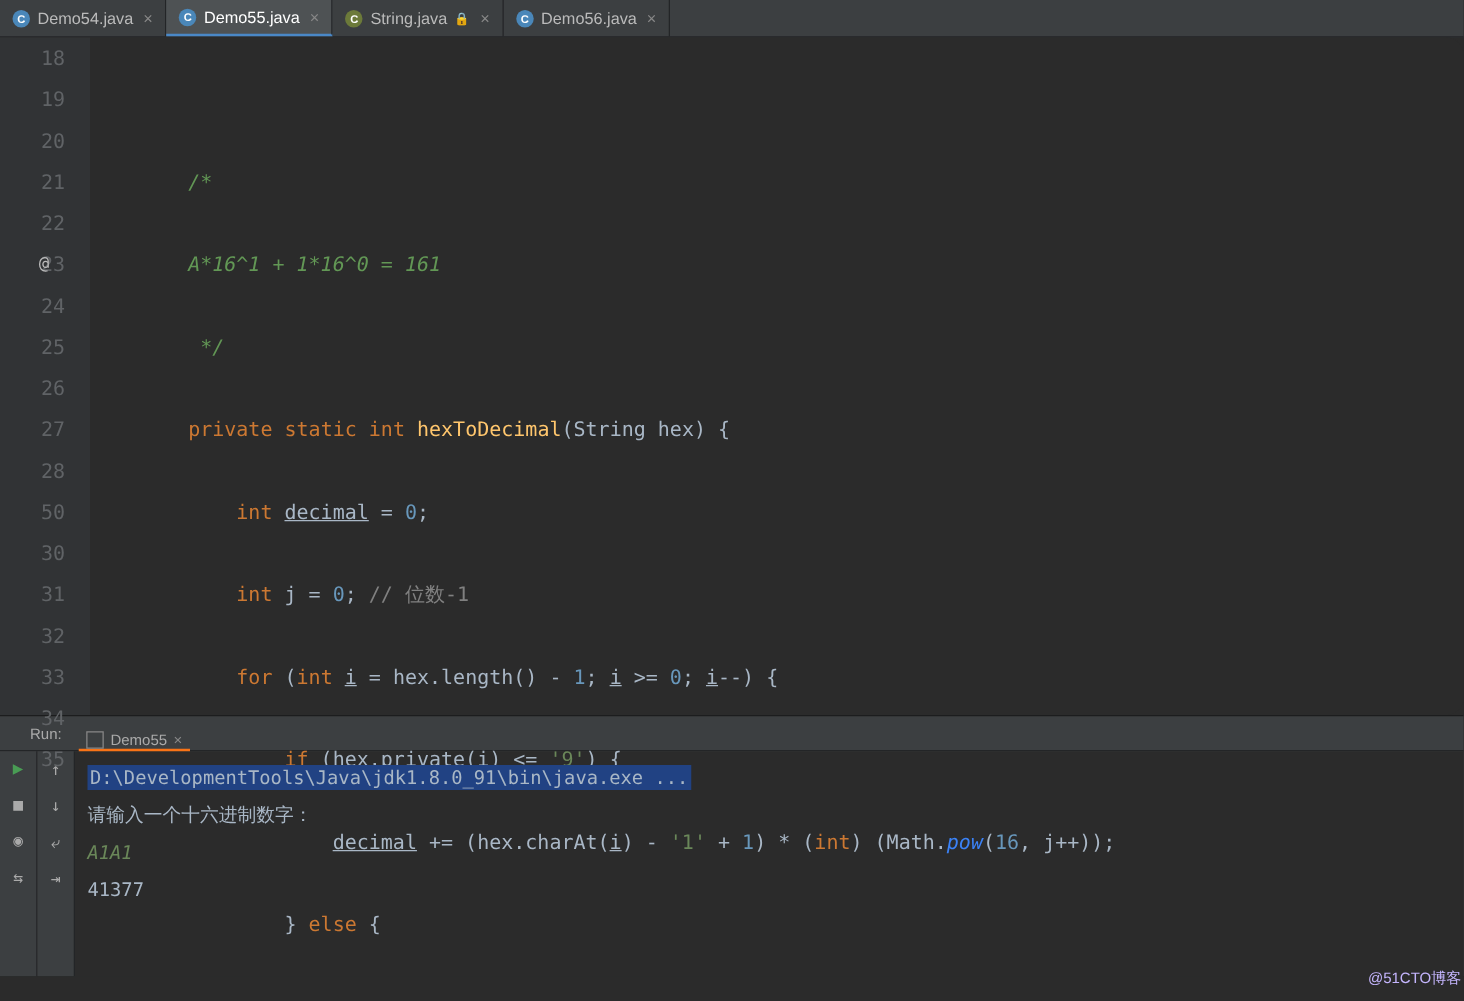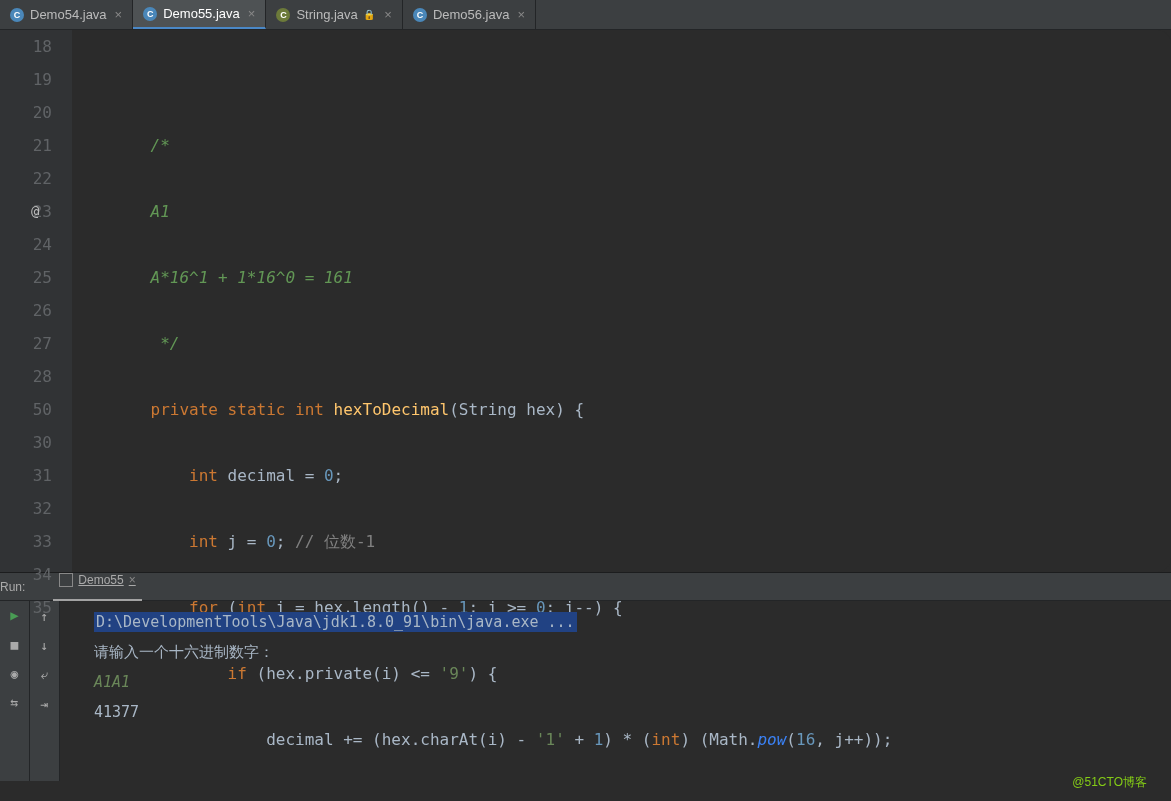--- a/index.html
+++ b/index.html
@@ -17,35 +17,35 @@
 .code .ln { height:33px; }
 .k { color:#cc7832; }
 .ty { color:#cc7832; }
 .mn { color:#ffc66d;margin-top:13px; }
 .mi { color:#3b82f6; font-style:italic; }
 .n { color:#6897bb; }
 .s { color:#6a8759; }
 .c { color:#808080; }
 .dc { color:#629755; font-style:italic; }
 .tx { color:#a9b7c6;text-align:center; }
-.u { text-decoration-color:#a9b7c6; }
+.u { text-decoration:underline; text-decoration-color:#a9b7c6; }
 .atmark { position:absolute; left:31px; font-size:14px; color:#bbb; }
 .panel { border-top:1px solid #1c1d1e; background:#3c3f41; }
-.ptabs { display:flex; align-items:center; height:28px; padding-left:0; font-size:12px; color:#aaa; gap:28px; border-bottom:1px solid #232527; }
-.ptab { display:flex; align-items:flex-start; gap:5px; padding:0 6px; border-bottom:2px solid #a3a3a3; height:28px;text-decoration:underline; }
+.ptabs { display:flex; align-items:center; height:28px; padding-left:24px; font-size:12px; color:#aaa; gap:14px; border-bottom:1px solid #232527; }
+.ptab { display:flex; align-items:flex-end; gap:5px; padding:0 6px; border-bottom:2px solid #f97316; height:28px; }
 .ptab .close { color:#888; }
 .appicon { width:14px; height:14px; border:1px solid #888; display:inline-block; }
 .console { display:flex; background:#2b2b2b; font-family:Consolas,monospace; font-size:15px; height:180px; }
 .ctool { width:30px; background:#3c3f41; border-right:1px solid #232527; display:flex; flex-direction:column; align-items:center; padding-top:6px; gap:14px; color:#aaa; font-size:13px; }
 .ctool2 { width:30px; background:#3c3f41; border-right:1px solid #232527; display:flex; flex-direction:column; align-items:center; padding-top:8px; gap:14px; color:#aaa; font-size:13px; }
-.cout { flex:1; padding:6px 10px; line-height:30px;margin-left:24px; }
+.cout { flex:1; padding:6px 10px; line-height:30px; }
 .hl { background:#214283; padding:1px 2px; }
 .inp { color:#6a8759; font-style:italic; }
 .play { color:#499c54; font-size:14px; }
-.wm { position:absolute; right:24px; bottom:10px; color:#84cc16; font-size:12px; }
+.wm { position:absolute; right:2px; bottom:10px; color:#c4b5fd; font-size:12px; }
 </style>
 </head>
 <body>
 
 <div class="tabs">
   <div class="tab">
       <span class="ficon">C</span>
       <span>Demo54.java</span>
       <span class="close">×</span>
     </div>
@@ -84,21 +84,20 @@
     <div>30</div>
     <div>31</div>
     <div>32</div>
     <div>33</div>
     <div>34</div>
     <div>35</div>
   </div>
   <div class="code">
 <div class="ln"></div>
 <div class="ln">    <span class="dc">/*</span></div>
-<div class="ln">    <span class="dc">A1</span></div>
 <div class="ln">    <span class="dc">A*16^1 + 1*16^0 = 161</span></div>
 <div class="ln">    <span class="dc"> */</span></div>
 <div class="ln">    <span class="k">private</span> <span class="k">static</span> <span class="ty">int</span> <span class="mn">hexToDecimal</span><span class="tx">(String hex) {</span></div>
 <div class="ln">        <span class="ty">int </span><span class="tx u">decimal</span><span class="tx"> = </span><span class="n">0</span><span class="tx">;</span></div>
 <div class="ln">        <span class="ty">int </span><span class="tx">j = </span><span class="n">0</span><span class="tx">; </span><span class="c">// 位数-1</span></div>
 <div class="ln">        <span class="k">for</span><span class="tx"> (</span><span class="ty">int </span><span class="tx u">i</span><span class="tx"> = hex.length() - </span><span class="n">1</span><span class="tx">; </span><span class="tx u">i</span><span class="tx"> &gt;= </span><span class="n">0</span><span class="tx">; </span><span class="tx u">i</span><span class="tx">--) {</span></div>
 <div class="ln">            <span class="k">if</span><span class="tx"> (hex.private(</span><span class="tx u">i</span><span class="tx">) &lt;= </span><span class="s">'9'</span><span class="tx">) {</span></div>
 <div class="ln">                <span class="tx u">decimal</span><span class="tx"> += (hex.charAt(</span><span class="tx u">i</span><span class="tx">) - </span><span class="s">'1'</span><span class="tx"> + </span><span class="n">1</span><span class="tx">) * (</span><span class="ty">int</span><span class="tx">) (Math.</span><span class="mi">pow</span><span class="tx">(</span><span class="n">16</span><span class="tx">, j++));</span></div>
 <div class="ln">            <span class="tx">} </span><span class="k">else</span><span class="tx"> {</span></div>
 

